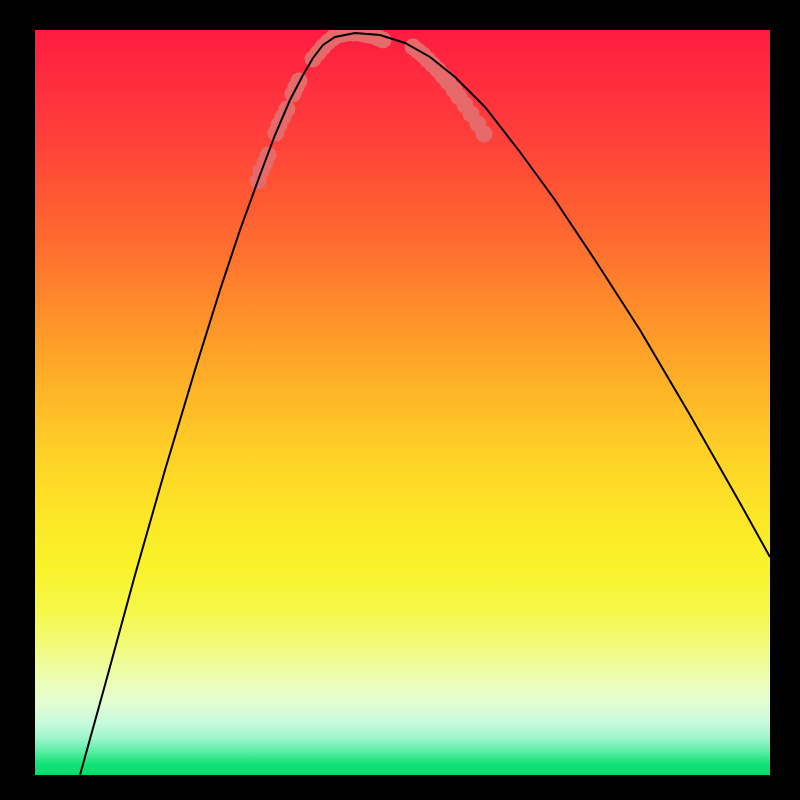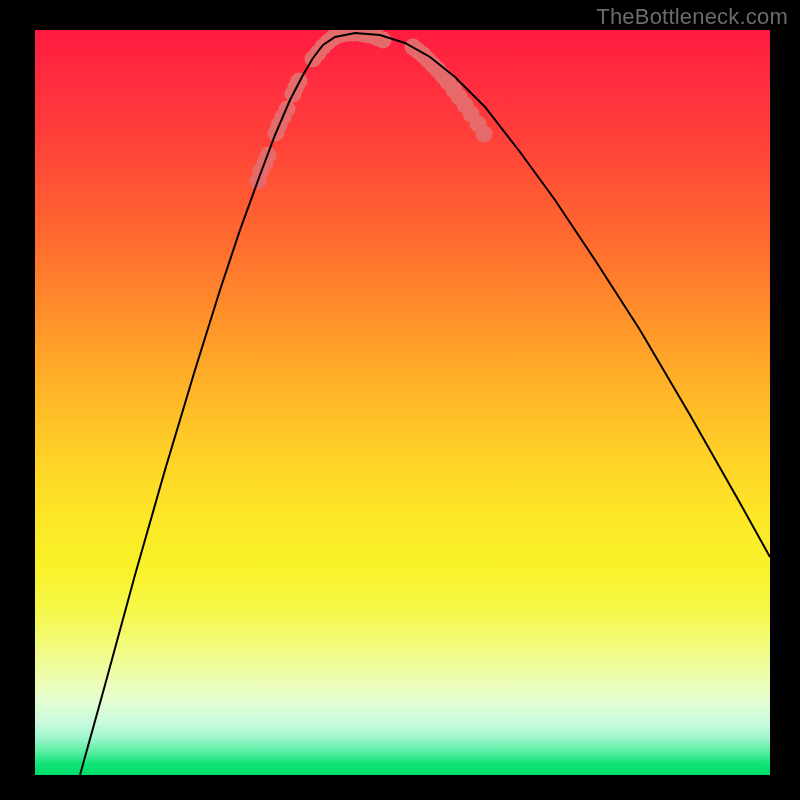--- a/index.html
+++ b/index.html
@@ -71,21 +71,20 @@
     font-size: 22px;
     font-weight: 500;
     letter-spacing: 0.2px;
     user-select: none;
   }
 </style>
 </head>
 <body>
 
 <div class="frame">
-  <div class="watermark">TheBottleneck.com</div>
 
   <div class="plot-area">
     <div class="gradient-bg"></div>
     <svg class="curve" viewBox="0 0 735 745" preserveAspectRatio="none">
       <g id="dots-layer">
           <circle cx="223" cy="151" r="8.5" fill="#e66a6a"></circle>
           <circle cx="226" cy="141" r="8.5" fill="#e66a6a"></circle>
           <circle cx="230" cy="133" r="8.5" fill="#e66a6a"></circle>
           <circle cx="233" cy="125" r="8.5" fill="#e66a6a"></circle>
           <circle cx="241" cy="103" r="8.5" fill="#e66a6a"></circle>

